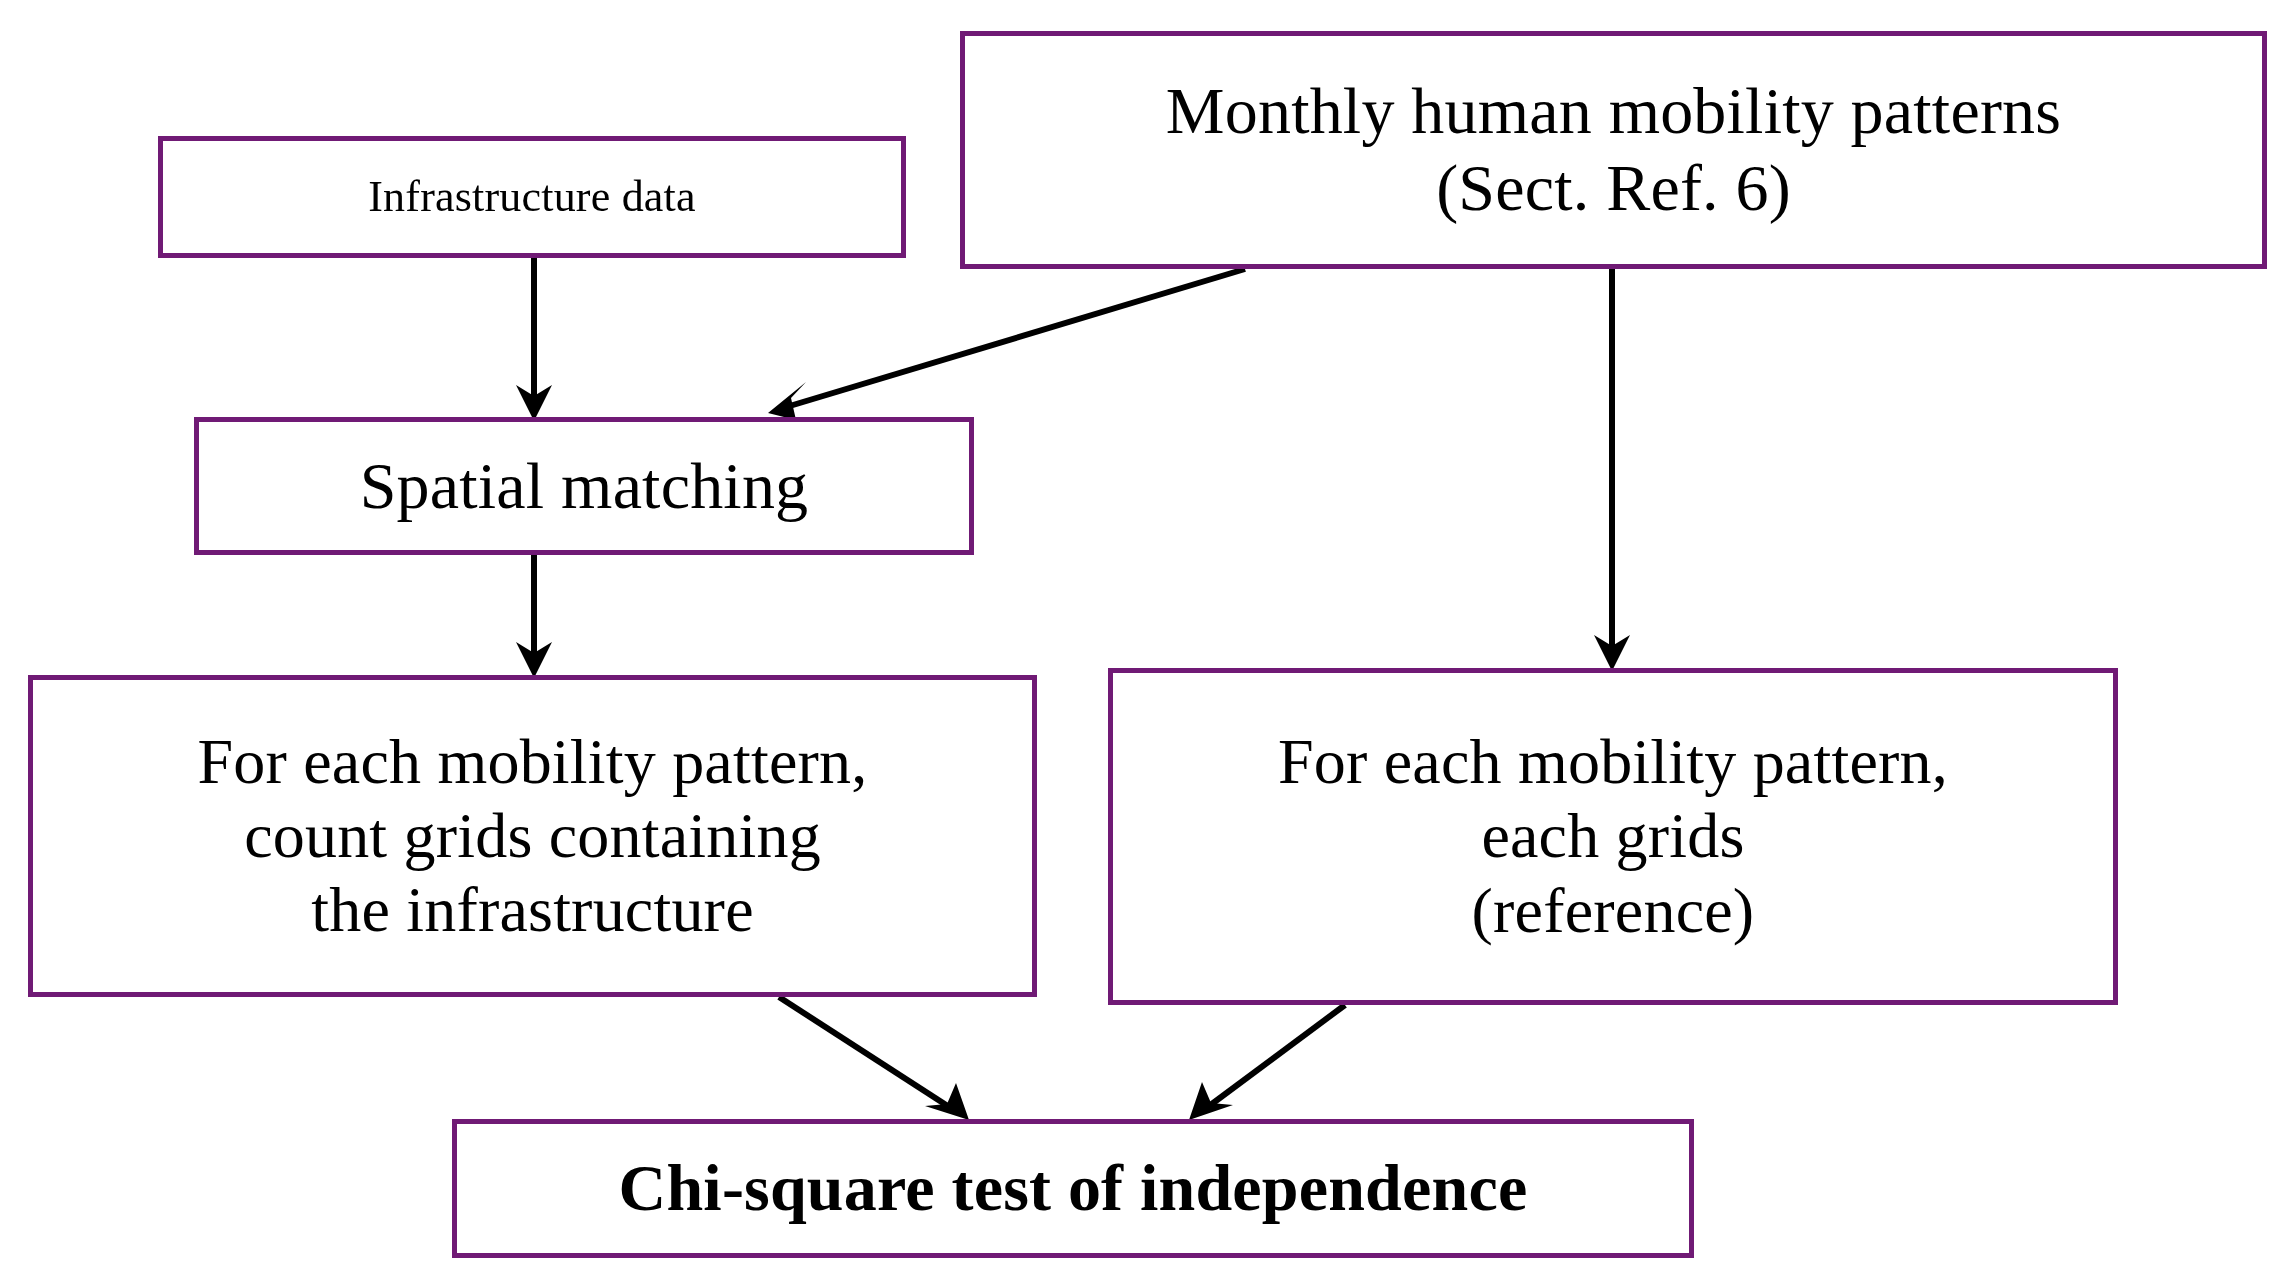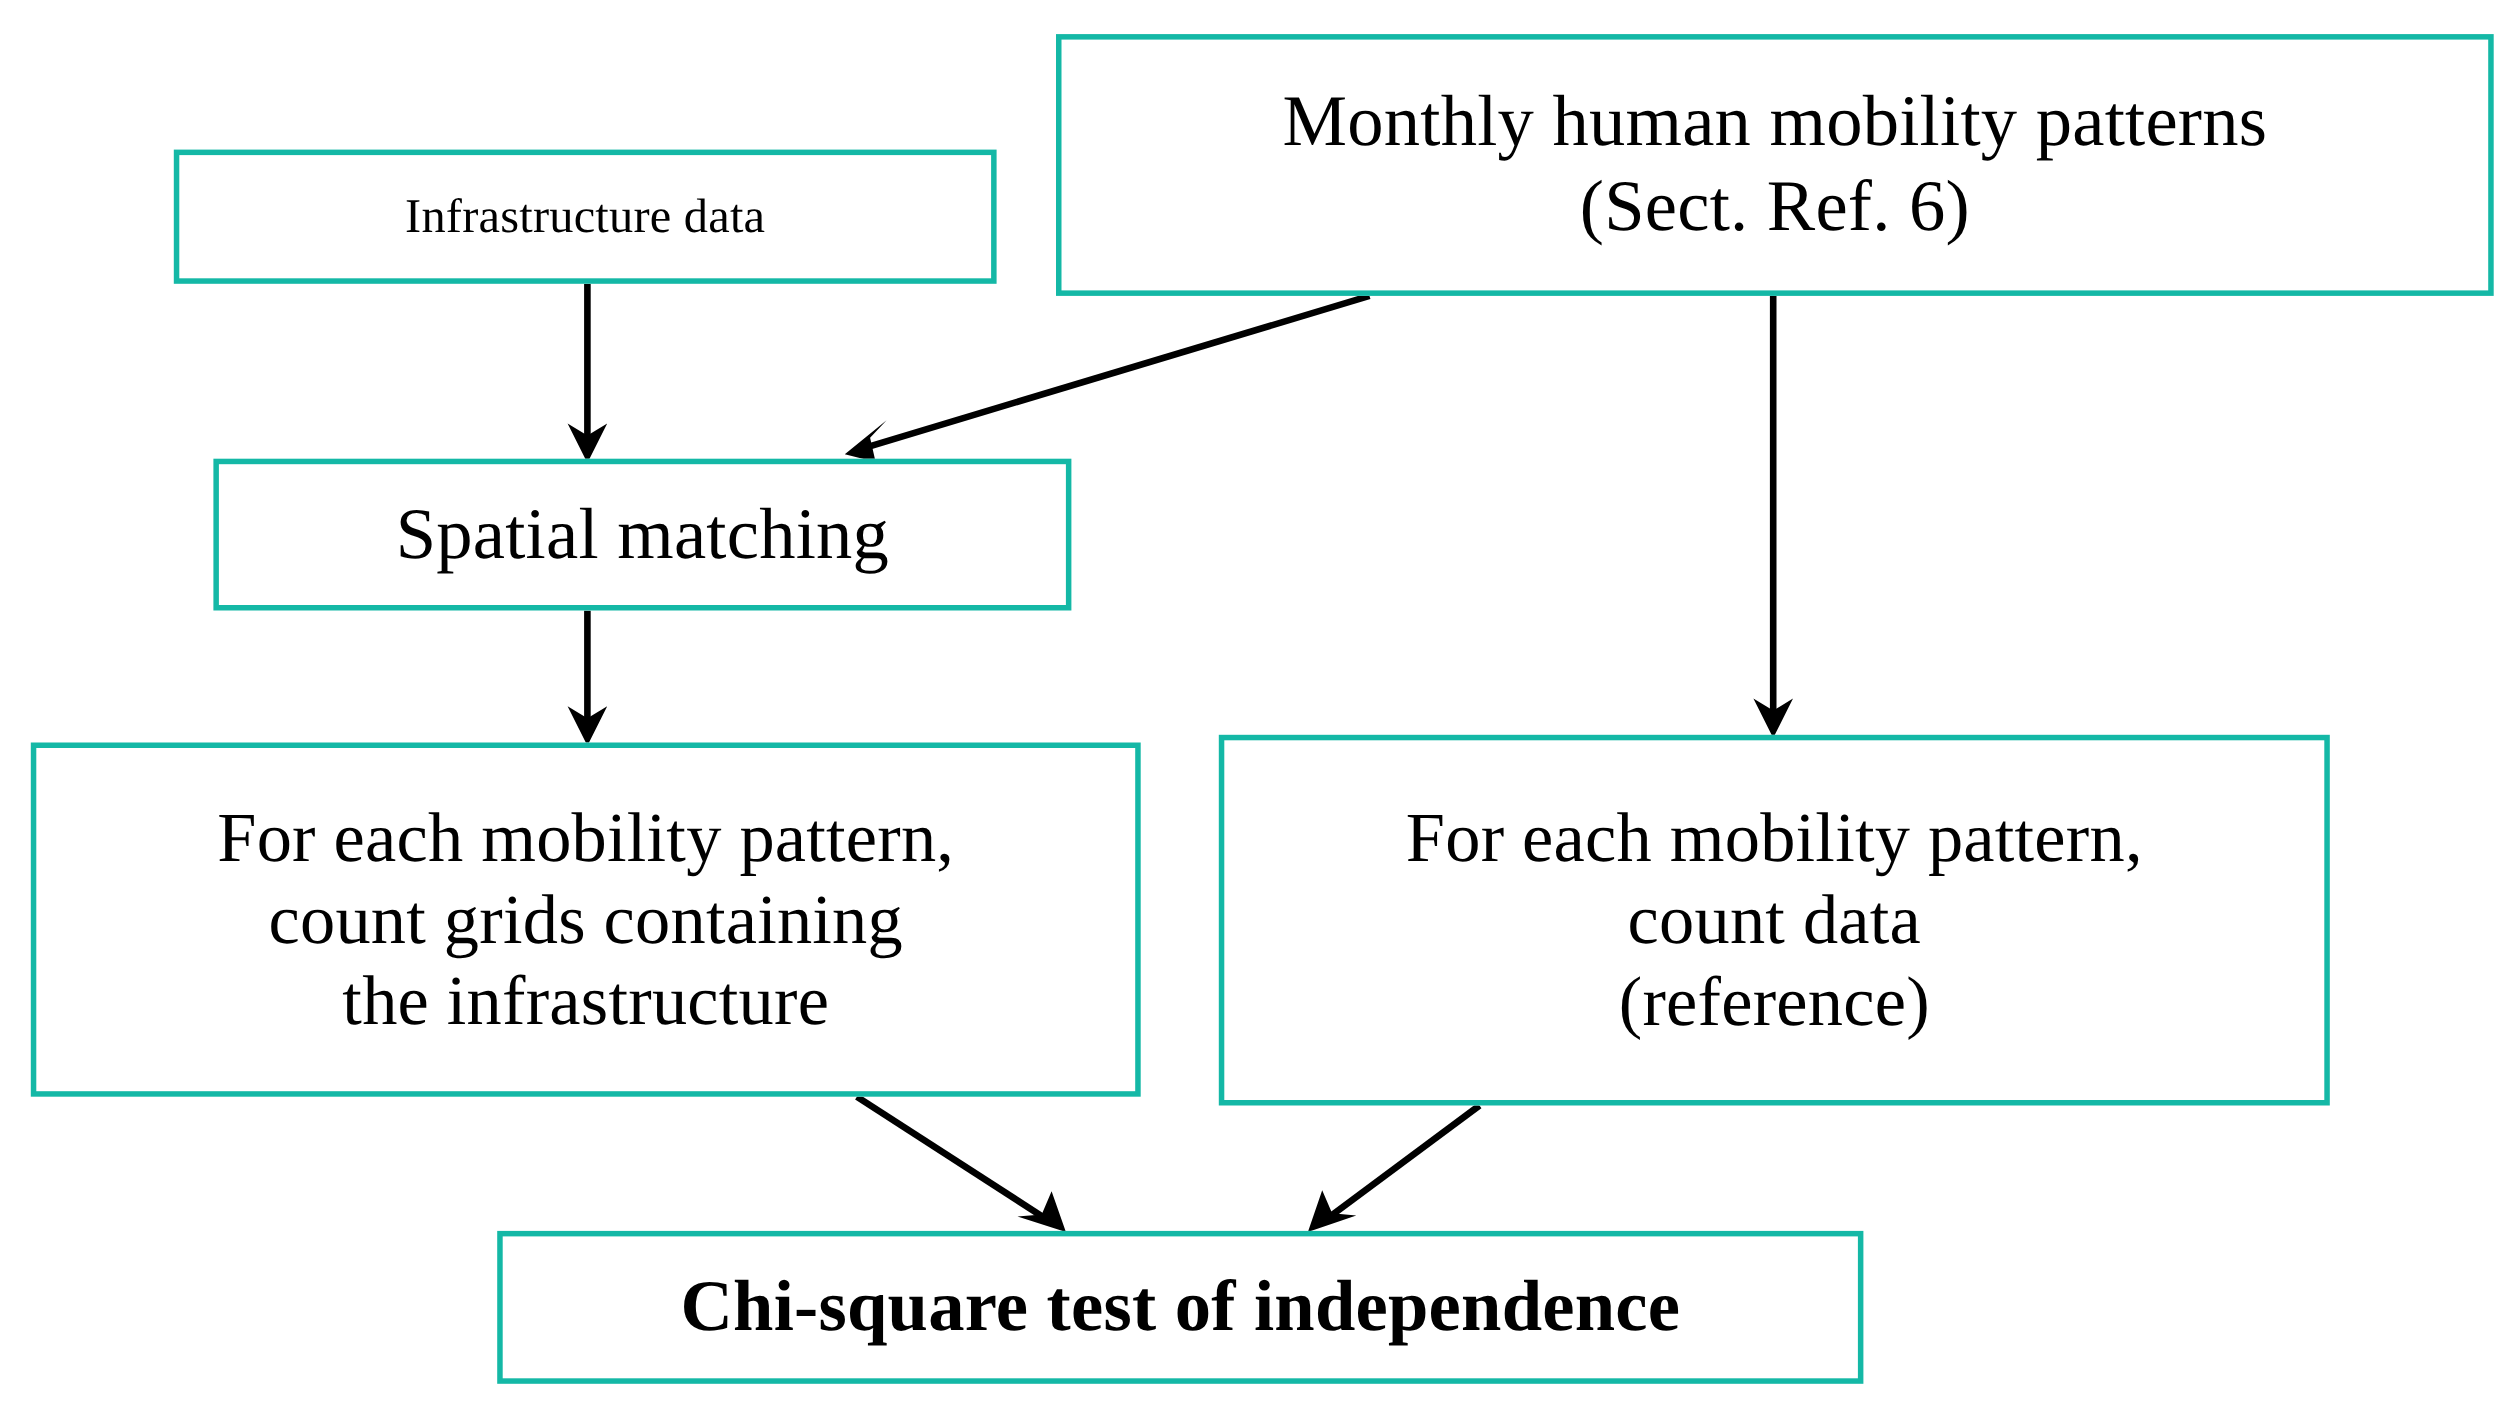--- a/index.html
+++ b/index.html
@@ -19,21 +19,21 @@
     position: absolute;
     left: 0;
     top: 0;
     width: 2287px;
     height: 1279px;
     pointer-events: none;
   }
   .node {
     position: absolute;
     box-sizing: border-box;
-    border: 5px solid #14b8a6;
+    border: 5px solid #701a75;
     background: #ffffff;
     display: flex;
     flex-direction: column;
     align-items: center;
     justify-content: center;
     color: #000000;
     text-align: center;
     line-height: 1.16;
     letter-spacing: 0.2px;
   }
@@ -121,21 +121,21 @@
   </div>
 
   <div class="node" id="node-count-infrastructure">
     <span class="line">For each mobility pattern,</span>
     <span class="line">count grids containing</span>
     <span class="line">the infrastructure</span>
   </div>
 
   <div class="node" id="node-count-reference">
     <span class="line">For each mobility pattern,</span>
-    <span class="line">count data</span>
+    <span class="line">each grids</span>
     <span class="line">(reference)</span>
   </div>
 
   <div class="node" id="node-chi-square">
     <span class="line">Chi-square test of independence</span>
   </div>
 
 </div>
 
 </body></html>

